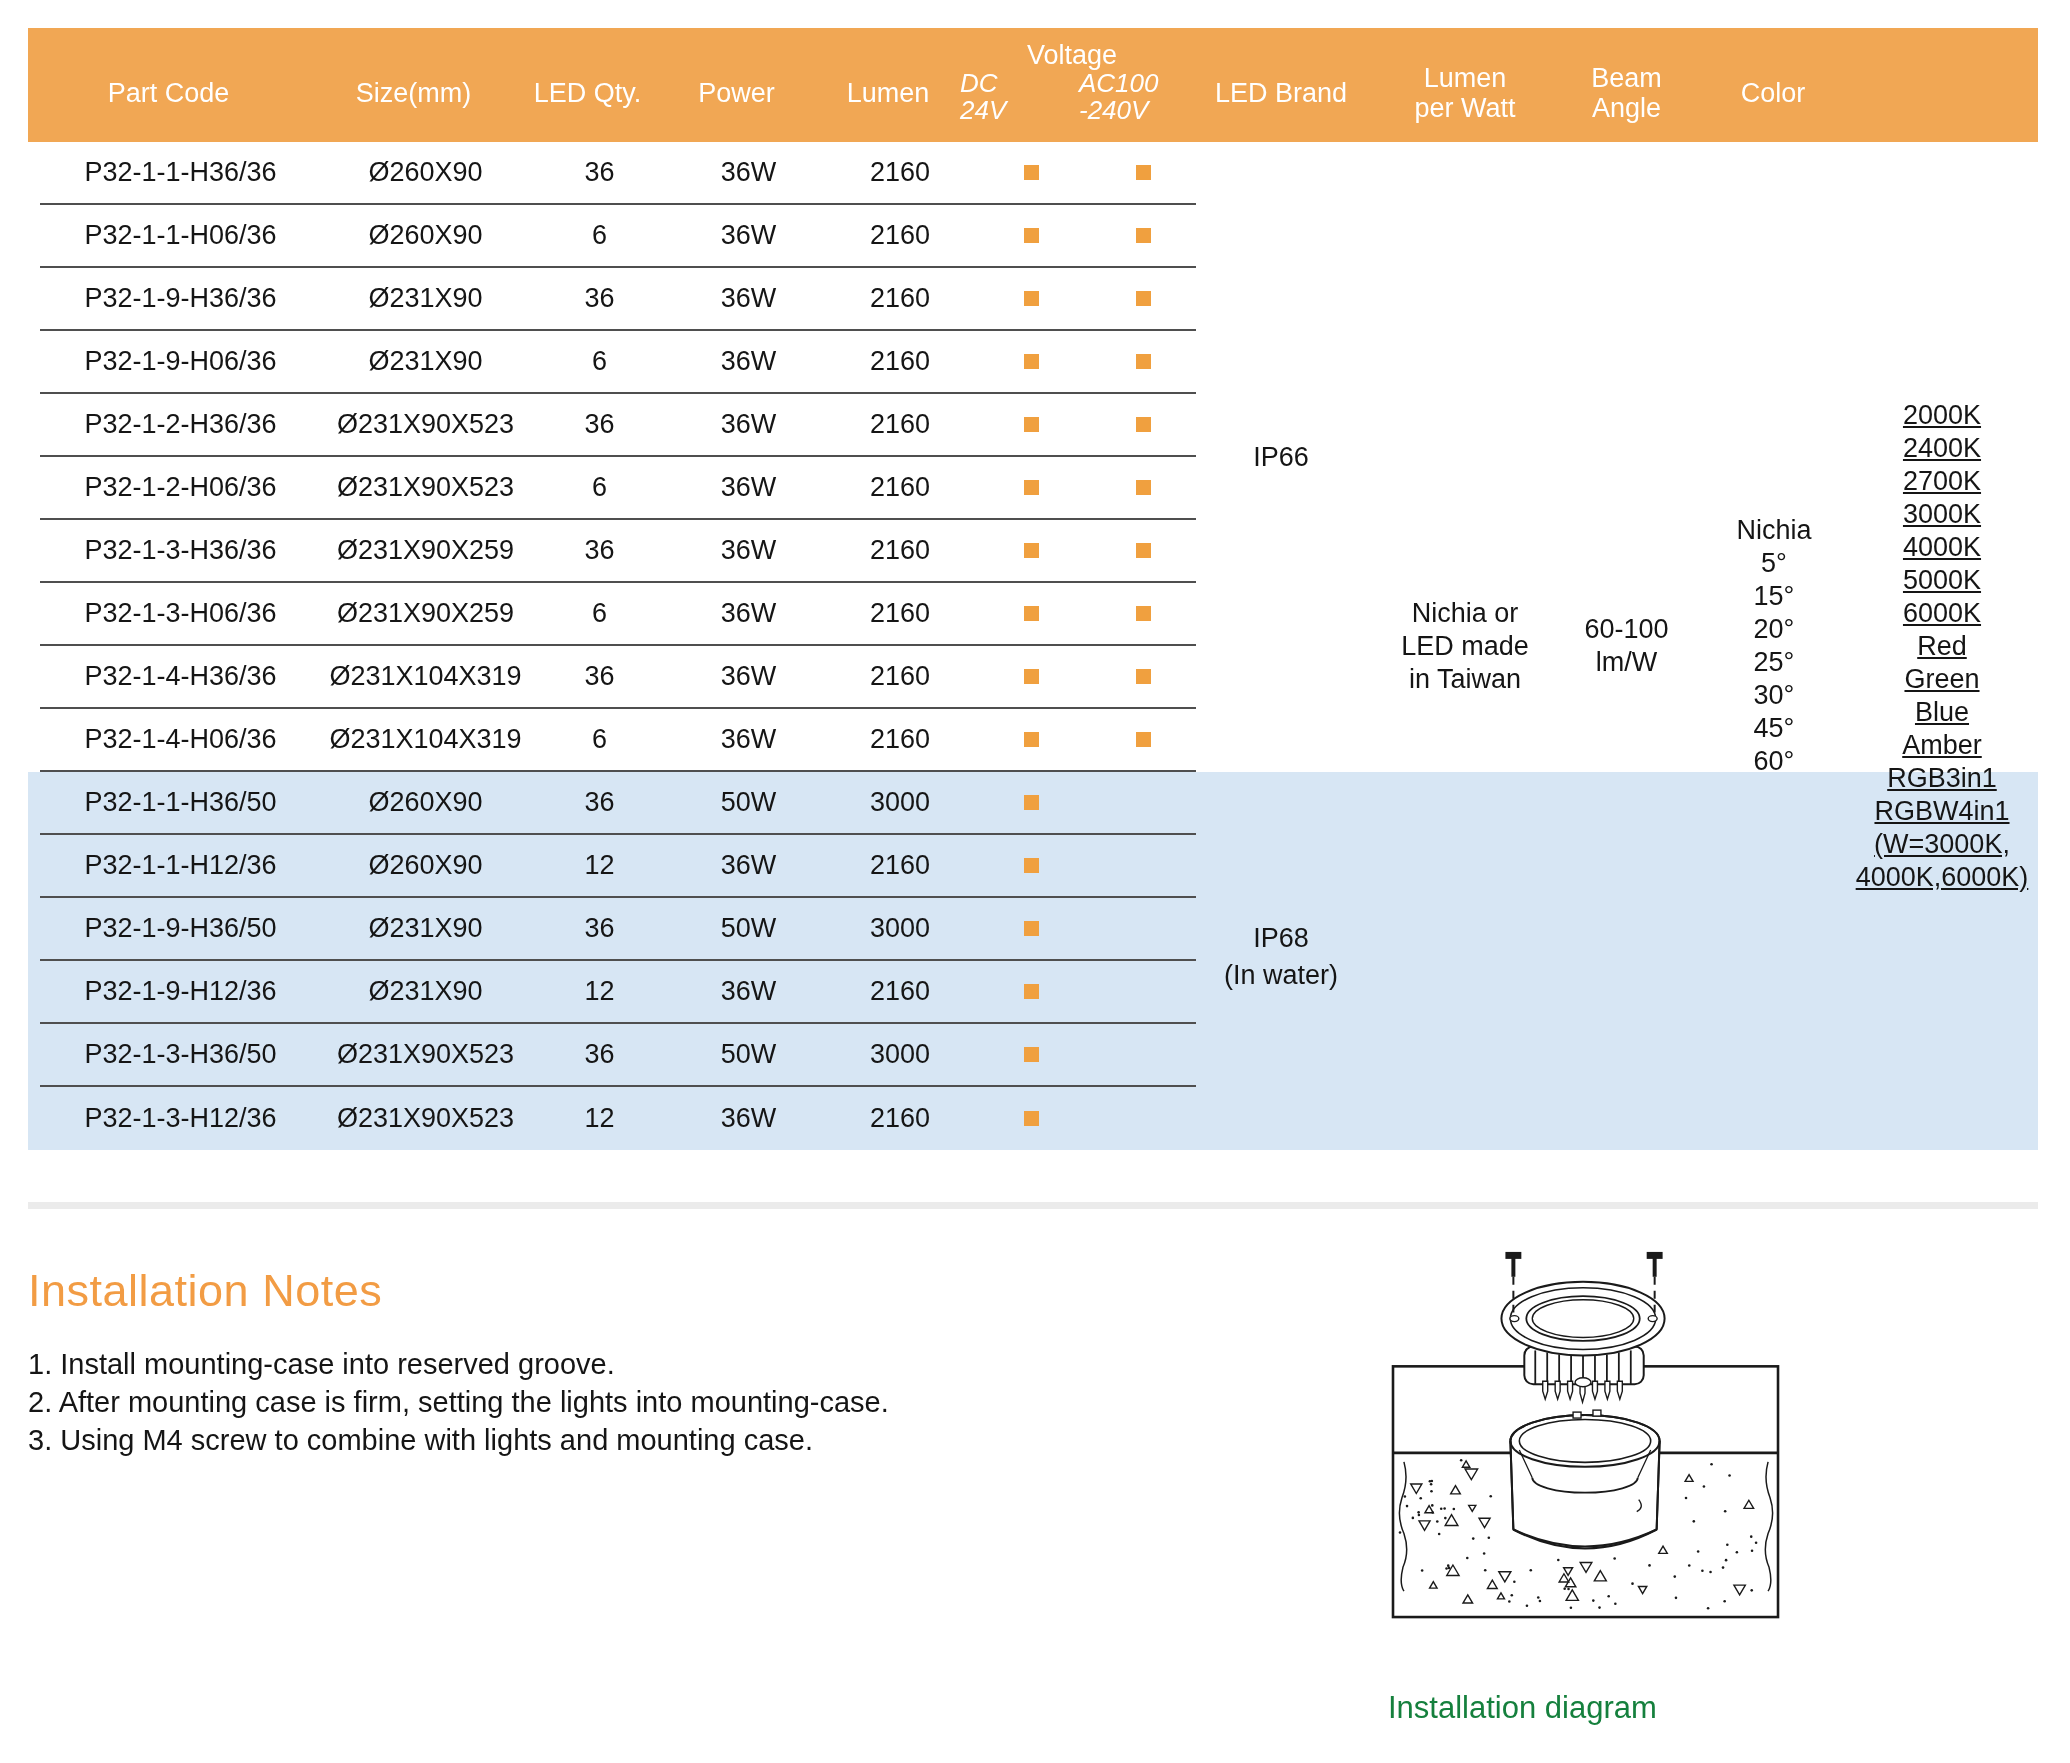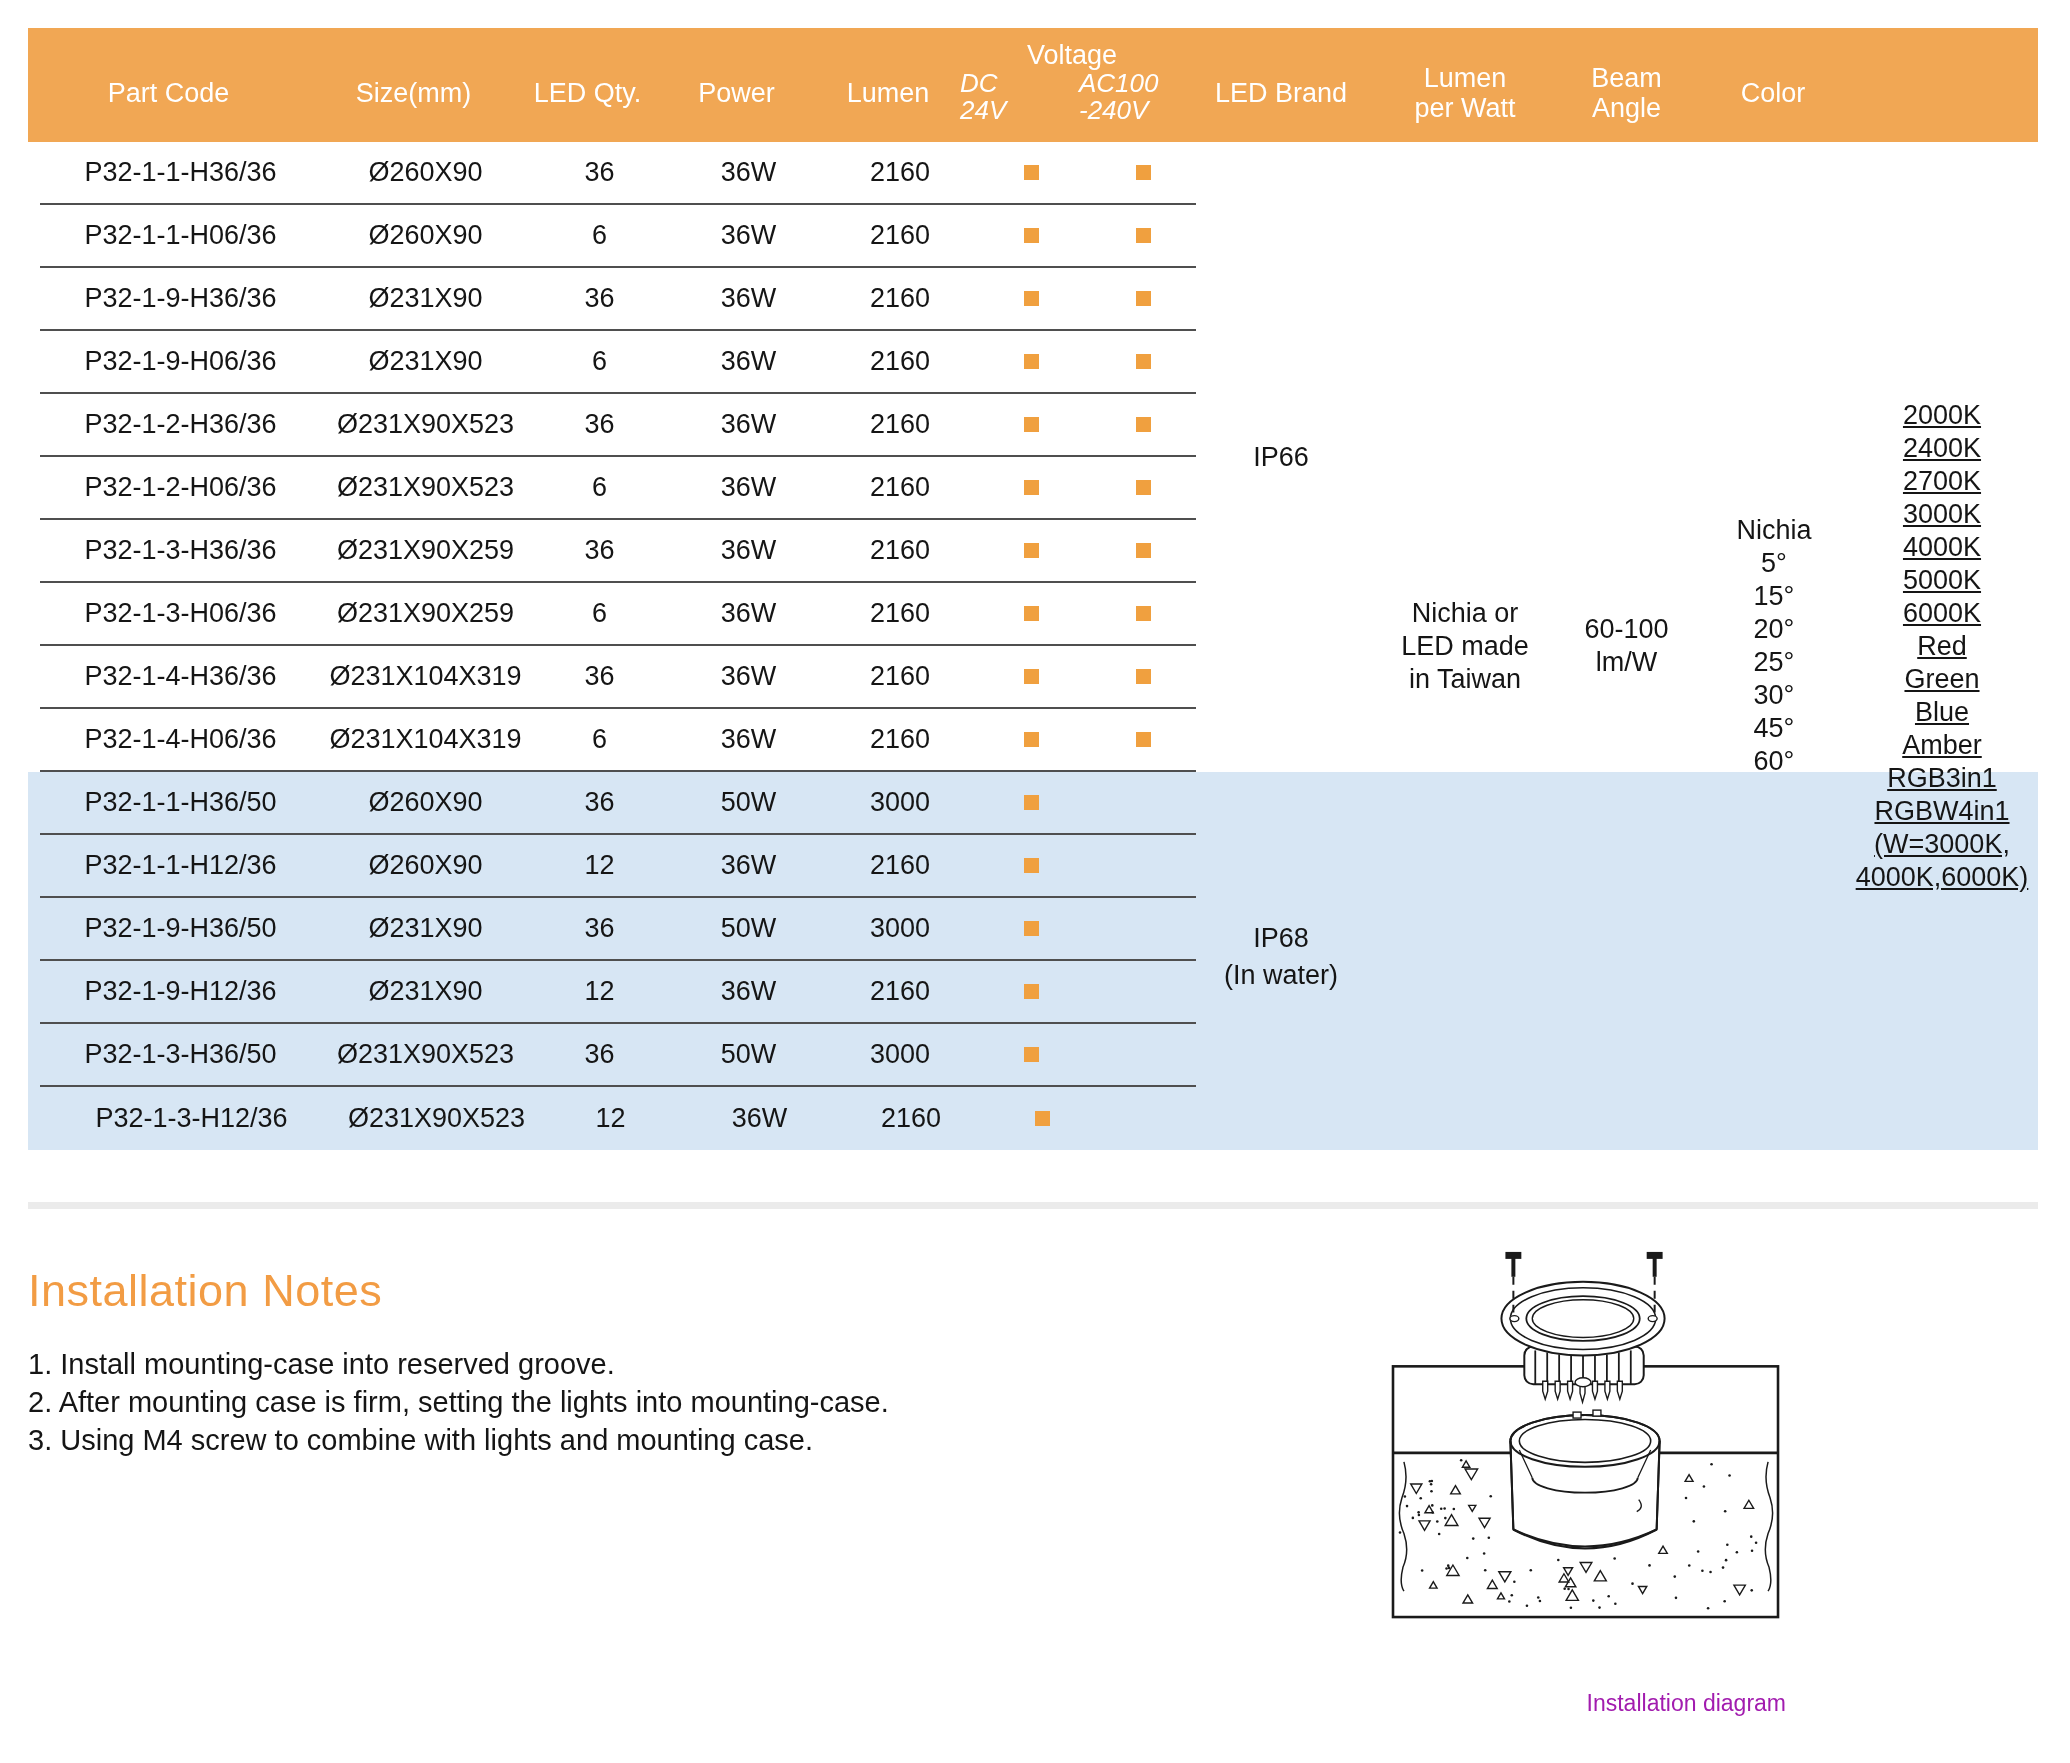--- a/index.html
+++ b/index.html
@@ -19,42 +19,42 @@
          white-space:pre-line;line-height:30px;padding-top:16px;}
   .voltage-group{display:flex;flex-direction:column;align-items:stretch;padding-top:12px;}
   .voltage-title{text-align:center;line-height:30px;}
   .voltage-subs{display:grid;grid-template-columns:119px 104px;}
   .hsub{text-align:left;white-space:pre-line;line-height:27px;font-size:26px;font-style:italic;}
   .tbody{position:relative;height:1008px;font-size:27px;}
   .blue-band{position:absolute;left:0;top:630px;width:2010px;height:378px;background:var(--blue-row-bg);}
   .rows{position:absolute;left:12px;top:0;width:1156px;}
   .trow{display:grid;grid-template-columns:281px 209px 139px 159px 144px 119px 104px;
         height:63px;align-items:center;border-bottom:2px solid var(--divider);}
-  .trow:last-child{border-bottom:none;margin-left:11px;}
+  .trow:last-child{border-bottom:none;}
   .tcell{text-align:center;}
   .sq-cell{display:flex;align-items:center;justify-content:center;height:100%;}
   .sq{display:block;width:15px;height:15px;background:var(--square-orange);}
   .merged{position:absolute;top:0;height:1008px;display:flex;flex-direction:column;
           align-items:center;justify-content:center;text-align:center;white-space:pre-line;line-height:33px;}
   .m-protection{left:1156px;width:194px;justify-content:flex-start;}
   .ip-box{display:flex;align-items:center;justify-content:center;text-align:center;white-space:pre-line;line-height:37px;}
   .ip66-box{height:630px;width:100%;}
   .ip68-box{height:370px;width:100%;}
   .m-brand{left:1350px;width:174px;}
   .m-lpw{left:1524px;width:149px;}
   .m-beam{left:1674px;width:144px;}
   .m-color{left:1818px;width:192px;text-decoration:underline;}
   
   .hr-light{position:absolute;left:28px;top:1202px;width:2010px;height:7px;background:#ebebeb;}
   .notes-title{position:absolute;left:28px;top:1265px;font-size:45px;font-weight:400;
                color:var(--accent-heading);letter-spacing:0.5px;}
   .notes{position:absolute;left:28px;top:1345px;font-size:29px;line-height:38px;color:var(--text);}
   .diagram-svg{position:absolute;left:1388px;top:1239px;width:398px;height:388px;}
-  .diagram-caption{position:absolute;left:1388px;top:1690px;width:398px;text-align:right;
-                   font-size:23px;color:#a21caf;}
+  .diagram-caption{position:absolute;left:1388px;top:1690px;width:398px;text-align:left;
+                   font-size:31px;color:#15803d;}
 </style>
 </head>
 <body>
 
 <div class="page">
 
   <div class="spec-table">
     <div class="thead">
       <div class="hcell">Part Code</div>
       <div class="hcell">Size(mm)</div>

